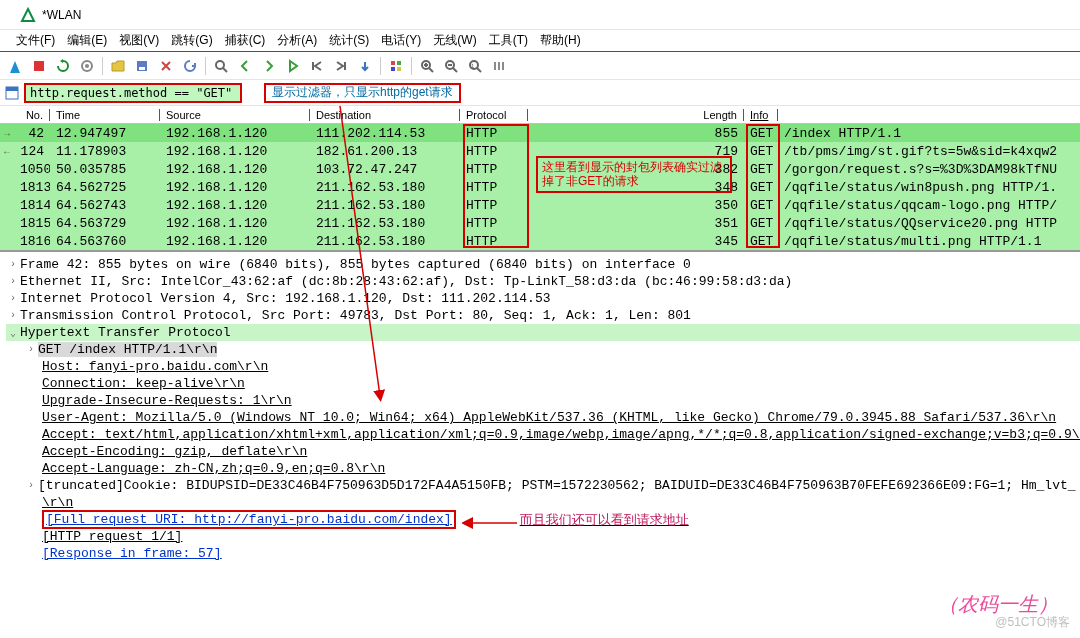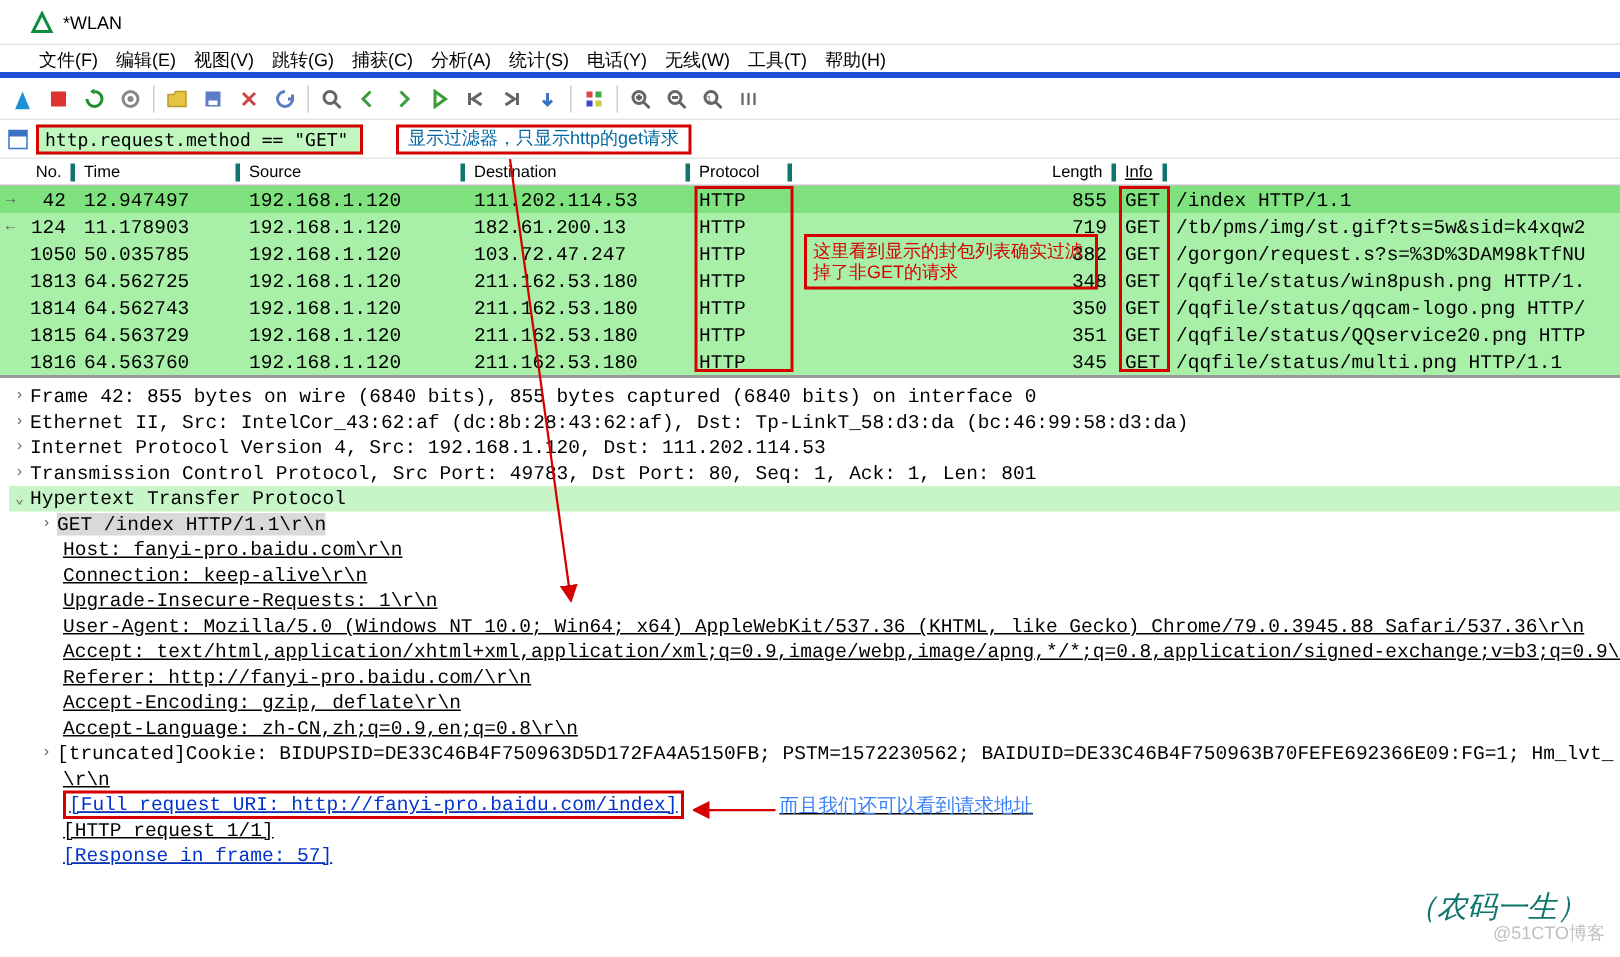--- a/index.html
+++ b/index.html
@@ -1,31 +1,31 @@
 <!DOCTYPE html>
 <html><head>
 <meta charset="utf-8">
 <style>
   * { box-sizing: border-box; }
   body { margin:0; font-family: "Microsoft YaHei", "Segoe UI", sans-serif; font-size:12px; color:#000; background:#fff; width:1080px; height:638px; overflow:hidden; position:relative; }
   .titlebar { height:30px; background:#fff; border-bottom:1px solid #e5e5e5; display:flex; align-items:center; padding:0 20px; }
   .titlebar .icon { width:16px; height:16px; margin-right:6px; }
   .titlebar .icon svg { width:16px; height:16px; display:block; }
-  .menubar { height:22px; display:flex; align-items:flex-start; padding:0 20px; border-bottom:4px solid #1d4ed8; }
+  .menubar { height:22px; display:flex; align-items:flex-start; padding:0 10px; border-bottom:1px solid #1d4ed8; }
   .menubar .item { padding:2px 6px; cursor:default; }
   .toolbar { height:28px; display:flex; align-items:center; padding:0 4px; border-bottom:1px solid #e5e5e5; gap:2px; }
   .toolbar .btn { width:22px; height:22px; display:flex; align-items:center; justify-content:center; border:1px solid transparent; }
   .toolbar .sep { width:1px; height:18px; background:#ccc; margin:0 2px; }
   .filterbar { height:26px; display:flex; align-items:center; padding:0 4px; gap:4px; border-bottom:1px solid #e5e5e5; }
   .filterbar .bookicon { width:16px; height:16px; }
   .filterbar .filter-input { flex:0 0 218px; height:20px; background:#bff7bf; border:2px solid #d60000; font-family: Consolas, monospace; font-size:12px; padding:1px 4px; }
   .filterbar .filter-ann { border:2px solid #d60000; height:20px; padding:0 6px; display:flex; align-items:center; color:#0369a1; margin-left:18px; }
   .packet-list { border-bottom:2px solid #999; }
   .plist-head { display:flex; background:#fff; border-bottom:1px solid #c0c0c0; height:18px; align-items:center; font-size:11px; }
-  .plist-head .col { padding:0 6px; border-right:3px solid #0f766e; }
+  .plist-head .col { padding:0 6px; border-right:1px solid #0f766e; }
   .col-no { width:50px; text-align:right; }
   .col-time { width:110px; }
   .col-src { width:150px; }
   .col-dst { width:150px; }
   .col-proto { width:68px; }
   .col-len { width:216px; text-align:right; }
   .col-method { width:34px; }
   .col-info { flex:1; }
   .plist-body { font-family: Consolas, "Courier New", monospace; font-size:13px; }
   .row { display:flex; height:18px; align-items:center; background:#a8f0a8; }
@@ -38,21 +38,21 @@
   .details .chev { width:14px; display:inline-block; text-align:center; color:#666; font-size:10px; }
   .details .chev.down::before { content:"⌄"; }
   .details .chev.right::before { content:"›"; }
   .details .indent1 { padding-left:18px; }
   .details .indent2 { padding-left:36px;text-decoration:underline; }
   .hl-green { background:#c8f5c8; }
   .hl-gray { background:#d9d9d9; }
   a.link { color:#0033cc; text-decoration:underline; }
   .ann-callout { position:absolute; border:2px solid #d60000; color:#d60000; font-size:12px; padding:2px 4px; background:transparent; z-index:6; pointer-events:none; line-height:1.2; }
   svg.arrow { position:absolute; z-index:6; pointer-events:none; }
-  .watermark { position:absolute; right:22px; bottom:20px; color:#0f766e; font-family: KaiTi, serif; font-style:italic; font-size:20px; pointer-events:none; }
+  .watermark { position:absolute; right:22px; bottom:20px; color:#ec4899; font-family: KaiTi, serif; font-style:italic; font-size:20px; pointer-events:none; }
   .watermark2 { position:absolute; right:10px; bottom:7px; color:#bfbfbf; font-size:12px; pointer-events:none; }
 </style>
 </head>
 <body>
 
 <div class="titlebar">
   <span class="icon">
     <svg viewBox="0 0 16 16">
         <path d="M2 14 L8 2 L14 14 Z" fill="none" stroke="#0b8f3f" stroke-width="2"></path>
       </svg>
@@ -344,23 +344,20 @@
   <div class="line indent2">
       <span>Upgrade-Insecure-Requests: 1\r\n</span>
     </div>
   <div class="line indent2">
       <span>User-Agent: Mozilla/5.0 (Windows NT 10.0; Win64; x64) AppleWebKit/537.36 (KHTML, like Gecko) Chrome/79.0.3945.88 Safari/537.36\r\n</span>
     </div>
   <div class="line indent2">
       <span>Accept: text/html,application/xhtml+xml,application/xml;q=0.9,image/webp,image/apng,*/*;q=0.8,application/signed-exchange;v=b3;q=0.9\r</span>
     </div>
   <div class="line indent2">
-      <span>Referer: http://fanyi-pro.baidu.com/\r\n</span>
-    </div>
-  <div class="line indent2">
       <span>Accept-Encoding: gzip, deflate\r\n</span>
     </div>
   <div class="line indent2">
       <span>Accept-Language: zh-CN,zh;q=0.9,en;q=0.8\r\n</span>
     </div>
   <div class="line indent1">
       <span class="chev right"></span>
       <span>[truncated]Cookie: BIDUPSID=DE33C46B4F750963D5D172FA4A5150FB; PSTM=1572230562; BAIDUID=DE33C46B4F750963B70FEFE692366E09:FG=1; Hm_lvt_</span>
     </div>
   <div class="line indent2">
@@ -371,21 +368,21 @@
       <a class="link">[Full request URI: http://fanyi-pro.baidu.com/index]</a>
     </span>
     <svg class="arrow" style="position:relative; left:6px; top:3px;" width="60" height="14">
       <defs>
           <marker id="ah2" markerWidth="8" markerHeight="8" refX="4" refY="4" orient="auto">
             <path d="M0 0 L8 4 L0 8 Z" fill="#d60000"></path>
           </marker>
         </defs>
       <line x1="55" y1="7" x2="5" y2="7" stroke="#d60000" stroke-width="1.5" marker-end="url(#ah2)"></line>
     </svg>
-    <span style="color:#3b82f6; margin-left:4px;">而且我们还可以看到请求地址</span>
+    <span style="color:#be185d; margin-left:4px;">而且我们还可以看到请求地址</span>
   </div>
   <div class="line indent2">
       <span>[HTTP request 1/1]</span>
     </div>
   <div class="line indent2">
       <a class="link">[Response in frame: 57]</a>
     </div>
 </div>
 
 <div class="watermark">（农码一生）</div>

